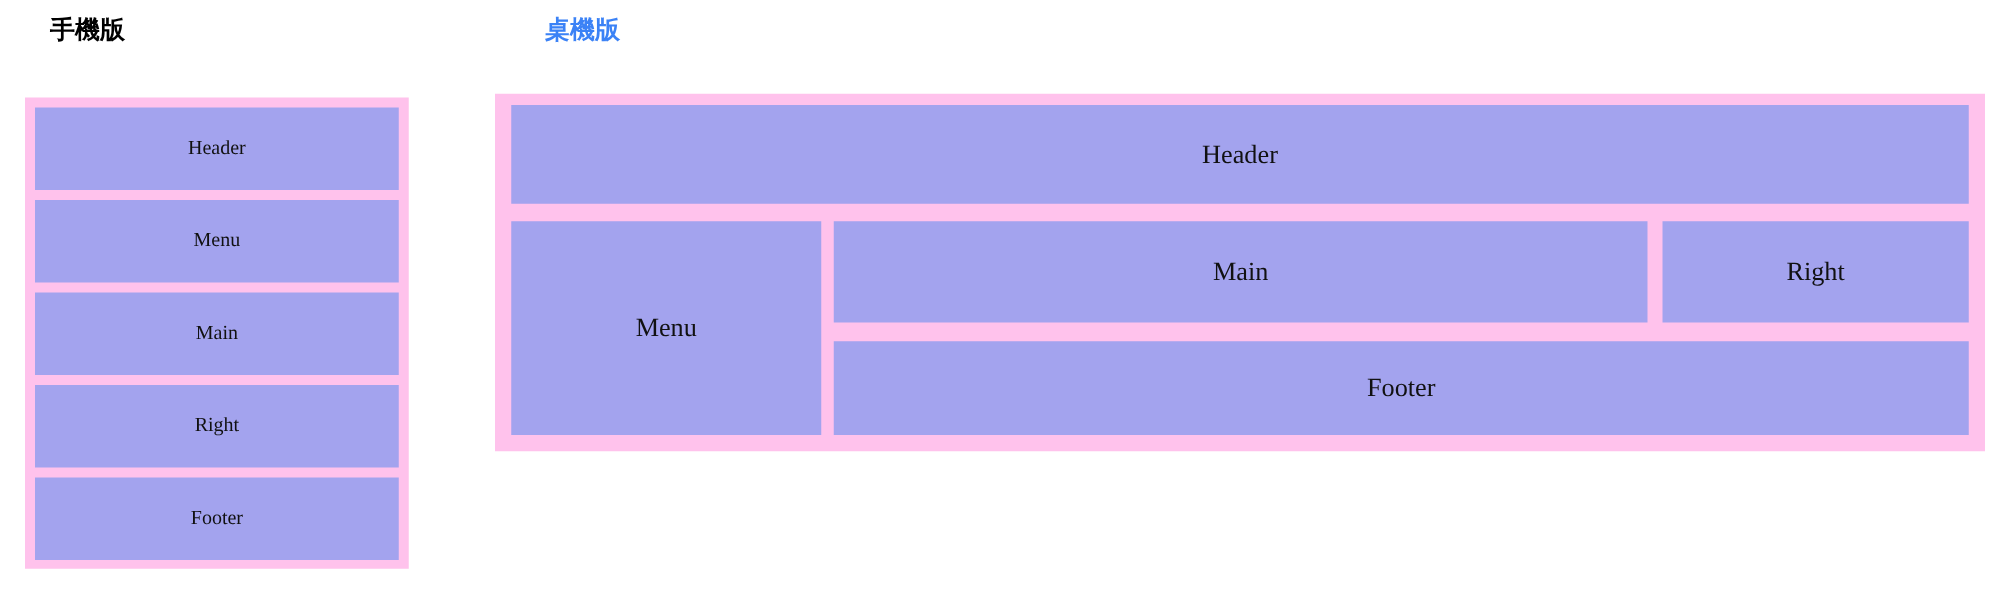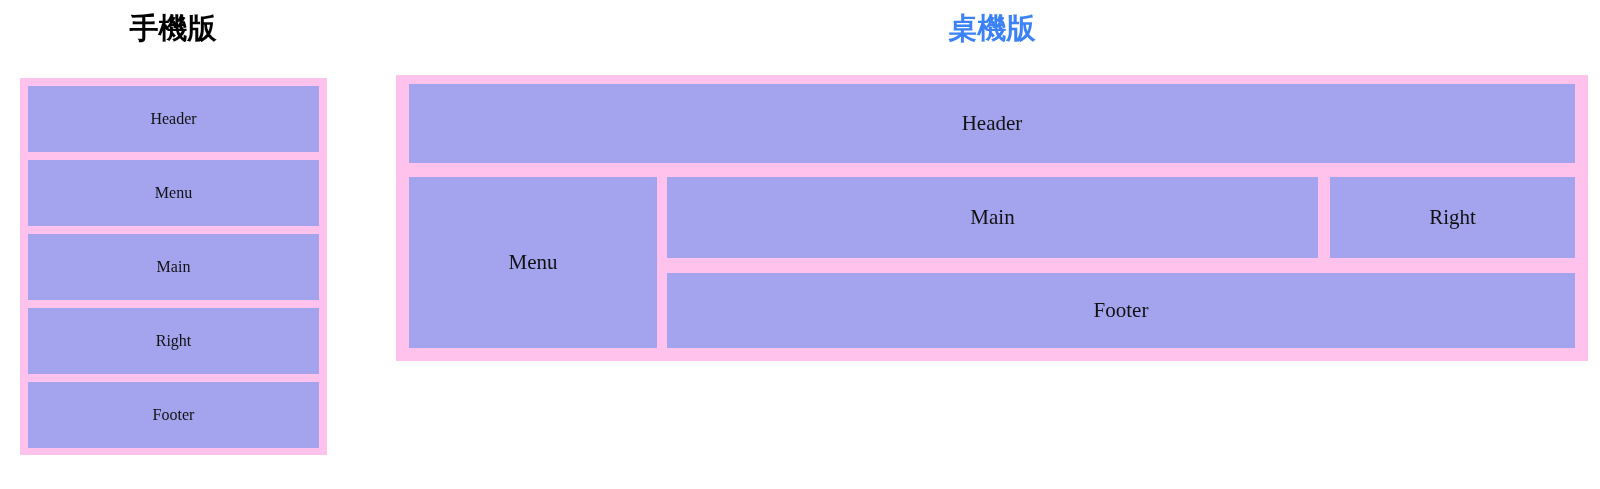--- a/index.html
+++ b/index.html
@@ -18,25 +18,25 @@
     width: 1600px;
     height: 489px;
     background: #ffffff;
   }
 
   
   .section-title {
     position: absolute;
     font-family: "Liberation Sans", sans-serif;
     font-weight: bold;
-    font-size: 29px;
+    font-size: 20px;
     line-height: 1;
     color: #000000;
     white-space: nowrap;
-    text-align: center;
+    margin-left: 40px;
   }
 
   #mobile-title {
     left: 0;
     top: 14px;
     width: 346px;
   }
 
   #desktop-title {
     left: 396px;

